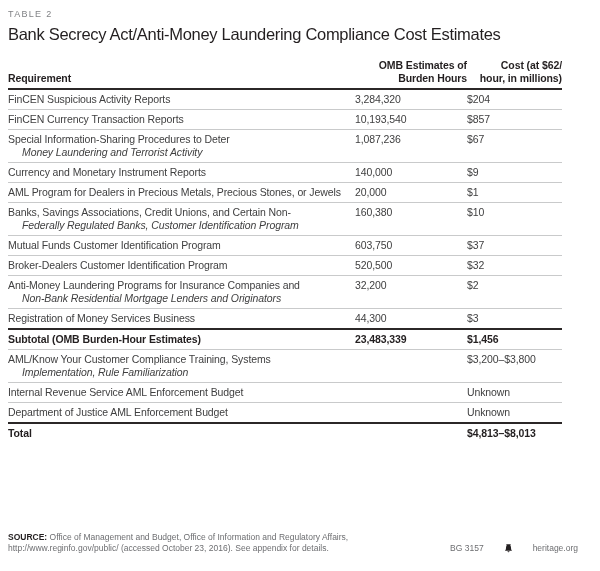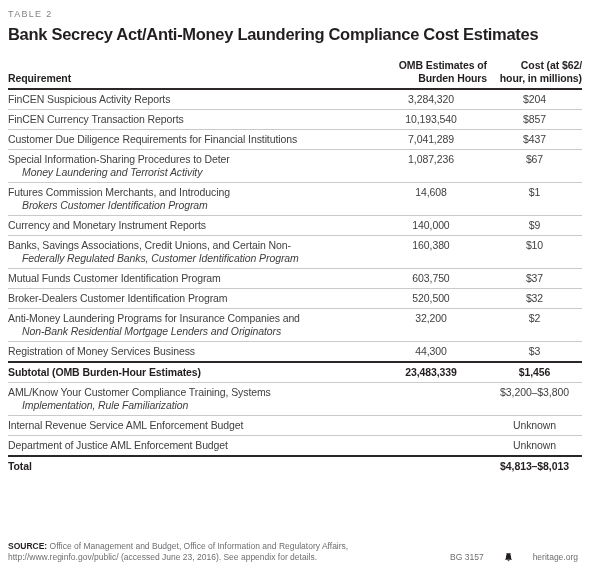--- a/index.html
+++ b/index.html
@@ -10,29 +10,29 @@
     --label-gray:#808285;
     --source-gray:#6d6e71;
   }
   html,body{margin:0;padding:0;background:#ffffff;}
   body{
     width:600px;height:571px;overflow:hidden;position:relative;
     font-family:"Liberation Sans", sans-serif;
     color:var(--text-body);
     -webkit-font-smoothing:antialiased;
   }
-  .page{box-sizing:border-box;width:600px;height:571px;padding:9px 18px 0 8px;position:relative;}
+  .page{box-sizing:border-box;width:600px;height:571px;padding:9px 38px 0 8px;position:relative;}
 
   .table-label{
     font-size:9px;letter-spacing:1.3px;color:var(--label-gray);
     font-weight:normal;
   }
   .title{
     margin:5px 0 0 0;
-    font-size:16.5px;line-height:20px;font-weight:bold;color:var(--text-dark);
+    font-size:16.5px;line-height:20px;font-weight:normal;color:var(--text-dark);
     letter-spacing:-0.3px;white-space:nowrap;
   }
 
   table{width:100%;border-collapse:collapse;margin-top:15px;table-layout:fixed;}
   col.c-req{width:auto;}
   col.c-hours{width:112px;}
   col.c-cost{width:95px;}
 
   thead th{
     font-size:10.5px;line-height:12.5px;font-weight:bold;color:var(--text-dark);
@@ -43,25 +43,25 @@
   thead tr{border-bottom:2px solid var(--rule-dark);}
 
   tbody td{
     font-size:10.5px;line-height:13px;letter-spacing:-0.1px;
     padding:3px 0 3px 0;vertical-align:top;color:var(--text-body);
   }
   tbody tr{border-top:1px solid var(--rule-light);}
   tbody tr:first-child{border-top:none;}
   tbody tr.subtotal, tbody tr.total{border-top:2px solid var(--rule-dark);}
   tbody tr.subtotal td, tbody tr.total td{font-weight:bold;color:var(--text-dark);}
-  td.num{text-align:center;white-space:nowrap;}
+  td.num{text-align:left;white-space:nowrap;}
   .l2{display:block;padding-left:14px;font-style:italic;}
 
   .footer{
-    position:absolute;left:8px;right:22px;bottom:8px;
+    position:absolute;left:8px;right:22px;bottom:17px;
     display:flex;justify-content:space-between;align-items:flex-end;
   }
   .source{
     font-size:8.5px;line-height:11px;color:var(--source-gray);letter-spacing:0;
   }
   .source .src-label{font-weight:bold;color:var(--text-dark);}
   .brand{
     font-size:8.5px;line-height:11px;color:var(--source-gray);
     white-space:nowrap;display:flex;align-items:center;gap:20px;
   }
@@ -100,38 +100,33 @@
           <td>FinCEN Suspicious Activity Reports</td>
           <td class="num">3,284,320</td>
           <td class="num">$204</td>
         </tr>
         <tr>
           <td>FinCEN Currency Transaction Reports</td>
           <td class="num">10,193,540</td>
           <td class="num">$857</td>
         </tr>
         <tr>
-          <td>Customer Due Diligence Requirements for Financial Institutions</td>
-          <td class="num">7,041,289</td>
-          <td class="num">$437</td>
-        </tr>
-        <tr>
           <td>Special Information-Sharing Procedures to Deter<span class="l2">Money Laundering and Terrorist Activity</span></td>
           <td class="num">1,087,236</td>
           <td class="num">$67</td>
         </tr>
         <tr>
-          <td>Futures Commission Merchants, and Introducing<span class="l2">Brokers Customer Identification Program</span></td>
-          <td class="num">14,608</td>
-          <td class="num">$1</td>
-        </tr>
-        <tr>
           <td>Currency and Monetary Instrument Reports</td>
           <td class="num">140,000</td>
           <td class="num">$9</td>
+        </tr>
+        <tr>
+          <td>AML Program for Dealers in Precious Metals, Precious Stones, or Jewels</td>
+          <td class="num">20,000</td>
+          <td class="num">$1</td>
         </tr>
         <tr>
           <td>Banks, Savings Associations, Credit Unions, and Certain Non-<span class="l2">Federally Regulated Banks, Customer Identification Program</span></td>
           <td class="num">160,380</td>
           <td class="num">$10</td>
         </tr>
         <tr>
           <td>Mutual Funds Customer Identification Program</td>
           <td class="num">603,750</td>
           <td class="num">$37</td>
@@ -176,21 +171,21 @@
           <td class="num"></td>
           <td class="num">$4,813–$8,013</td>
         </tr>
       </tbody>
   </table>
 
   <div class="footer">
     <div class="source">
       <span class="src-label">SOURCE:</span>
       <span>Office of Management and Budget, Office of Information and Regulatory Affairs,</span><br>
-      <span>http://www.reginfo.gov/public/ (accessed June 23, 2016). See appendix for details.</span>
+      <span>http://www.reginfo.gov/public/ (accessed October 23, 2016). See appendix for details.</span>
     </div>
     <div class="brand">
       <span>BG 3157</span>
       <span class="bell">
         <svg viewBox="0 0 10 10" aria-hidden="true">
           <path d="M2.6 0.4 H7.4 V1.4 H6.9 C7.5 2.2 7.8 3.2 7.8 4.4 C7.8 5.9 8.3 6.8 9 7.4 H1 C1.7 6.8 2.2 5.9 2.2 4.4 C2.2 3.2 2.5 2.2 3.1 1.4 H2.6 Z M3.9 8 H6.1 A1.1 1.1 0 0 1 3.9 8 Z"></path>
         </svg>
       </span>
       <span>heritage.org</span>
     </div>

